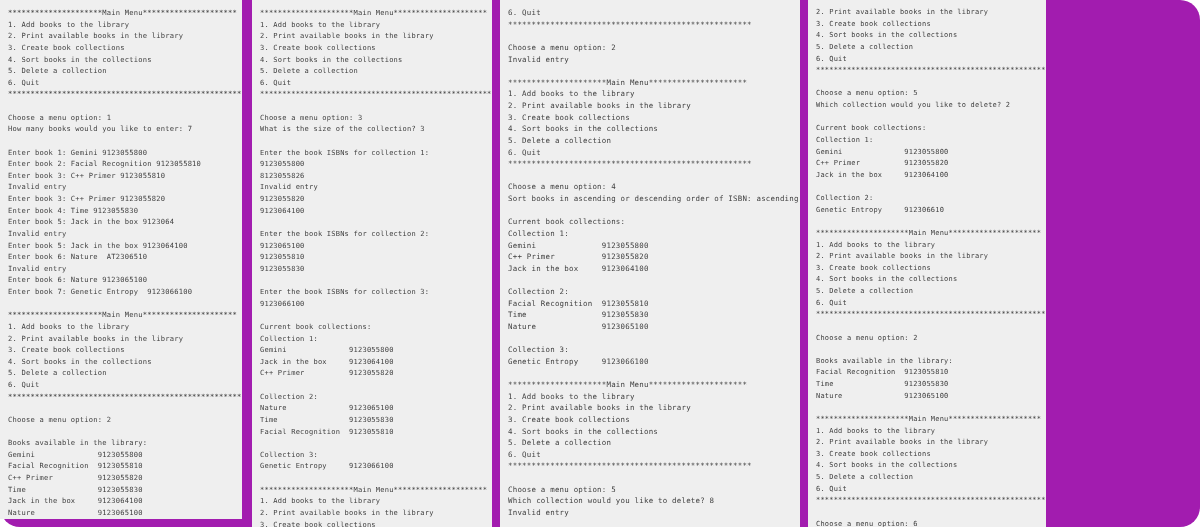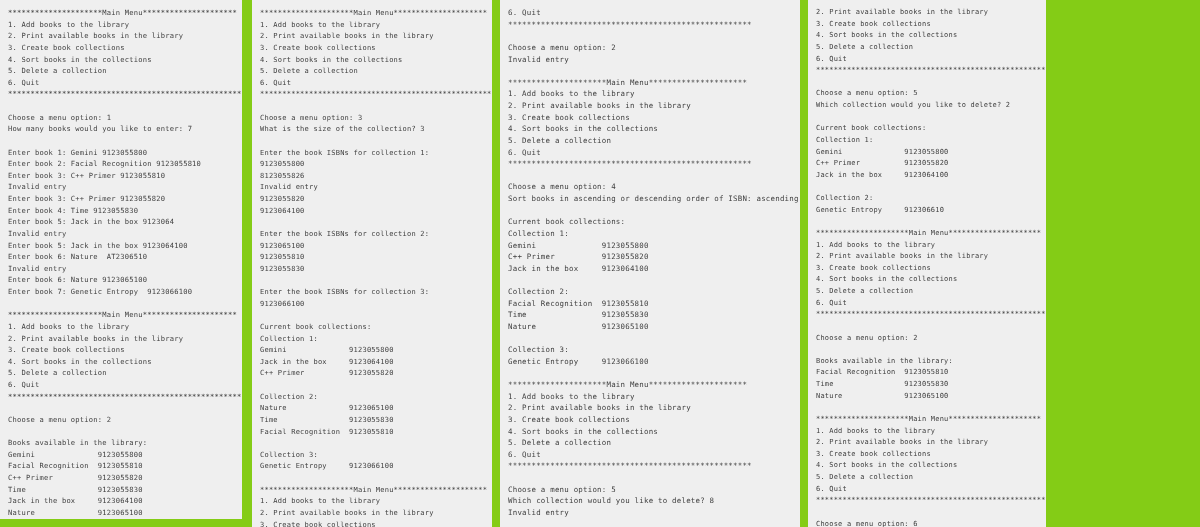--- a/index.html
+++ b/index.html
@@ -11,21 +11,22 @@
     height: 527px;
     overflow: hidden;
   }
   body {
     font-family: "DejaVu Sans Mono", "Liberation Mono", monospace;
   }
   .sheet {
     position: relative;
     width: 1200px;
     height: 527px;
-    background: #84cc16;
+    background: #a21caf;
+    border-radius: 20px;
   }
   
   .panel {
     position: absolute;
     top: 0;
     background: #efefef;
     box-sizing: border-box;
     overflow: hidden;
     padding: 7px 0 0 8px;
     font-family: "DejaVu Sans Mono", "Liberation Mono", monospace;

